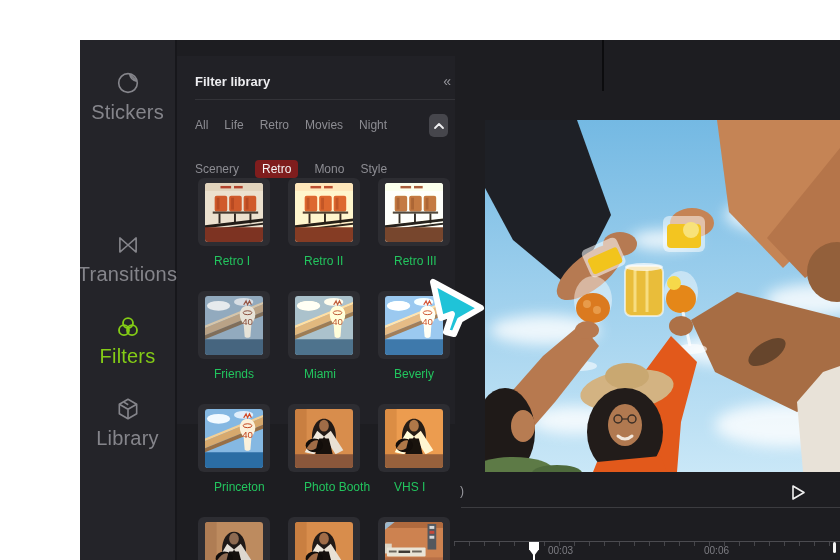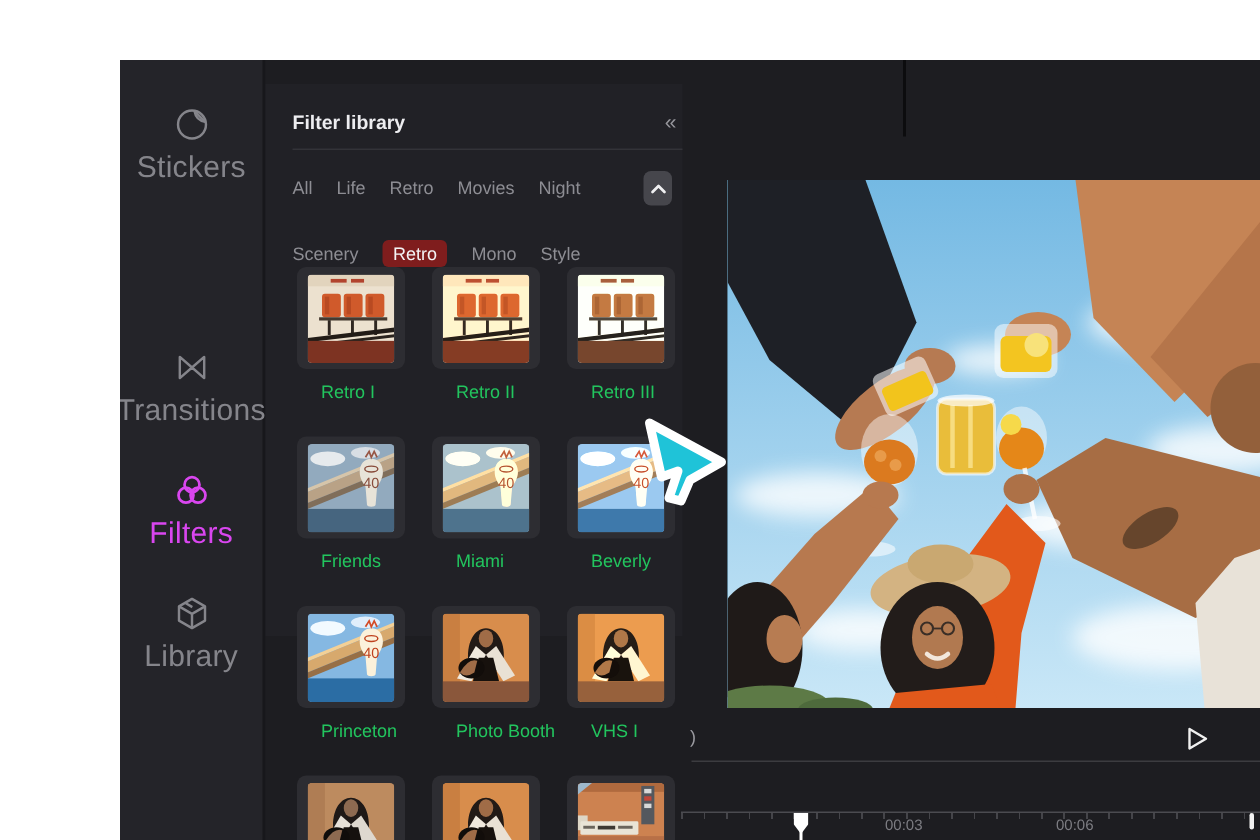--- a/index.html
+++ b/index.html
@@ -5,21 +5,21 @@
   html,body{margin:0;padding:0;background:#ffffff;}
   body{font-family:"Liberation Sans", sans-serif; -webkit-font-smoothing:antialiased;}
   .stage{position:relative;width:840px;height:560px;background:#ffffff;overflow:hidden;}
   .app{position:absolute;left:80px;top:40px;width:760px;height:520px;background:#1d1d21;overflow:hidden;}
 
   
   .sidebar{position:absolute;left:0;top:0;width:95px;height:520px;background:#242429;border-right:2px solid #17171b;}
   .side-item{position:absolute;left:0;width:95px;display:flex;flex-direction:column;align-items:center;gap:5px;color:#85858b;cursor:pointer;}
   .side-item svg{display:block;}
   .side-item .lbl{font-size:20px;letter-spacing:.2px;}
-  .side-item.active{color:#d946ef;}
+  .side-item.active{color:#84cc16;}
 
   
   .panel{position:absolute;left:97px;top:0;width:278px;height:368px;background:#212126;margin-top:16px;}
   .panel-title{position:absolute;left:18px;top:18px;font-size:13px;font-weight:bold;color:#ededf0;}
   .collapse{position:absolute;right:4px;top:17px;color:#96969c;font-size:14px;cursor:pointer;}
   .panel-divider{position:absolute;left:18px;right:0;top:43px;height:1px;background:#333338;}
   .cats{position:absolute;left:18px;top:60px;right:36px;display:flex;flex-wrap:wrap;column-gap:16px;row-gap:13px;font-size:12px;color:#8d8d93;}
   .cat{cursor:pointer;padding:2px 0;white-space:nowrap;}
   .cat.selected{background:#7f1d1d;color:#f4f4f5;padding:2px 7px;border-radius:4px;}
   .expander{position:absolute;left:252px;top:58px;width:19px;height:23px;background:#46464c;border-radius:5px;display:flex;align-items:center;justify-content:center;cursor:pointer;}
@@ -40,21 +40,21 @@
   .topbar-vline{position:absolute;left:522px;top:0;width:2px;height:51px;background:#0c0c0e;}
   .video{position:absolute;left:405px;top:80px;width:355px;height:352px;background:#7fc0e4;overflow:hidden;}
   .video svg{display:block;width:100%;height:100%;}
   .partial-glyph{position:absolute;left:380px;top:444px;font-size:12px;color:#9a9aa0;}
   .play-btn{position:absolute;left:710px;top:444px;width:16px;height:17px;cursor:pointer;}
   .ctl-divider{position:absolute;left:381px;right:0;top:467px;height:1px;background:#3c3c40;}
 
   .ruler-line{position:absolute;left:374px;right:0;top:501px;height:1px;background:#4b4b50;}
   .ruler-ticks{position:absolute;left:374px;right:0;top:502px;height:4px;background:repeating-linear-gradient(to right,#45454a 0 1px,transparent 1px 15px);}
   .tick-label{position:absolute;top:505px;font-size:10px;color:#7d7d83;}
-  .tick-label.t3{left:510px;}
+  .tick-label.t3{left:468px;}
   .tick-label.t6{left:624px;}
   .playhead{position:absolute;left:449px;top:502px;width:10px;height:14px;background:#ffffff;clip-path:polygon(0 0,100% 0,100% 52%,50% 100%,0 52%);cursor:grab;}
   .playhead-stem{position:absolute;left:453px;top:514px;width:2px;height:6px;background:#ffffff;}
   .end-tick{position:absolute;left:753px;top:502px;width:3px;height:11px;background:#f2f2f2;border-radius:2px;}
 
   .cursor{position:absolute;left:425px;top:275px;pointer-events:none;}
 </style>
 </head>
 <body>
 

